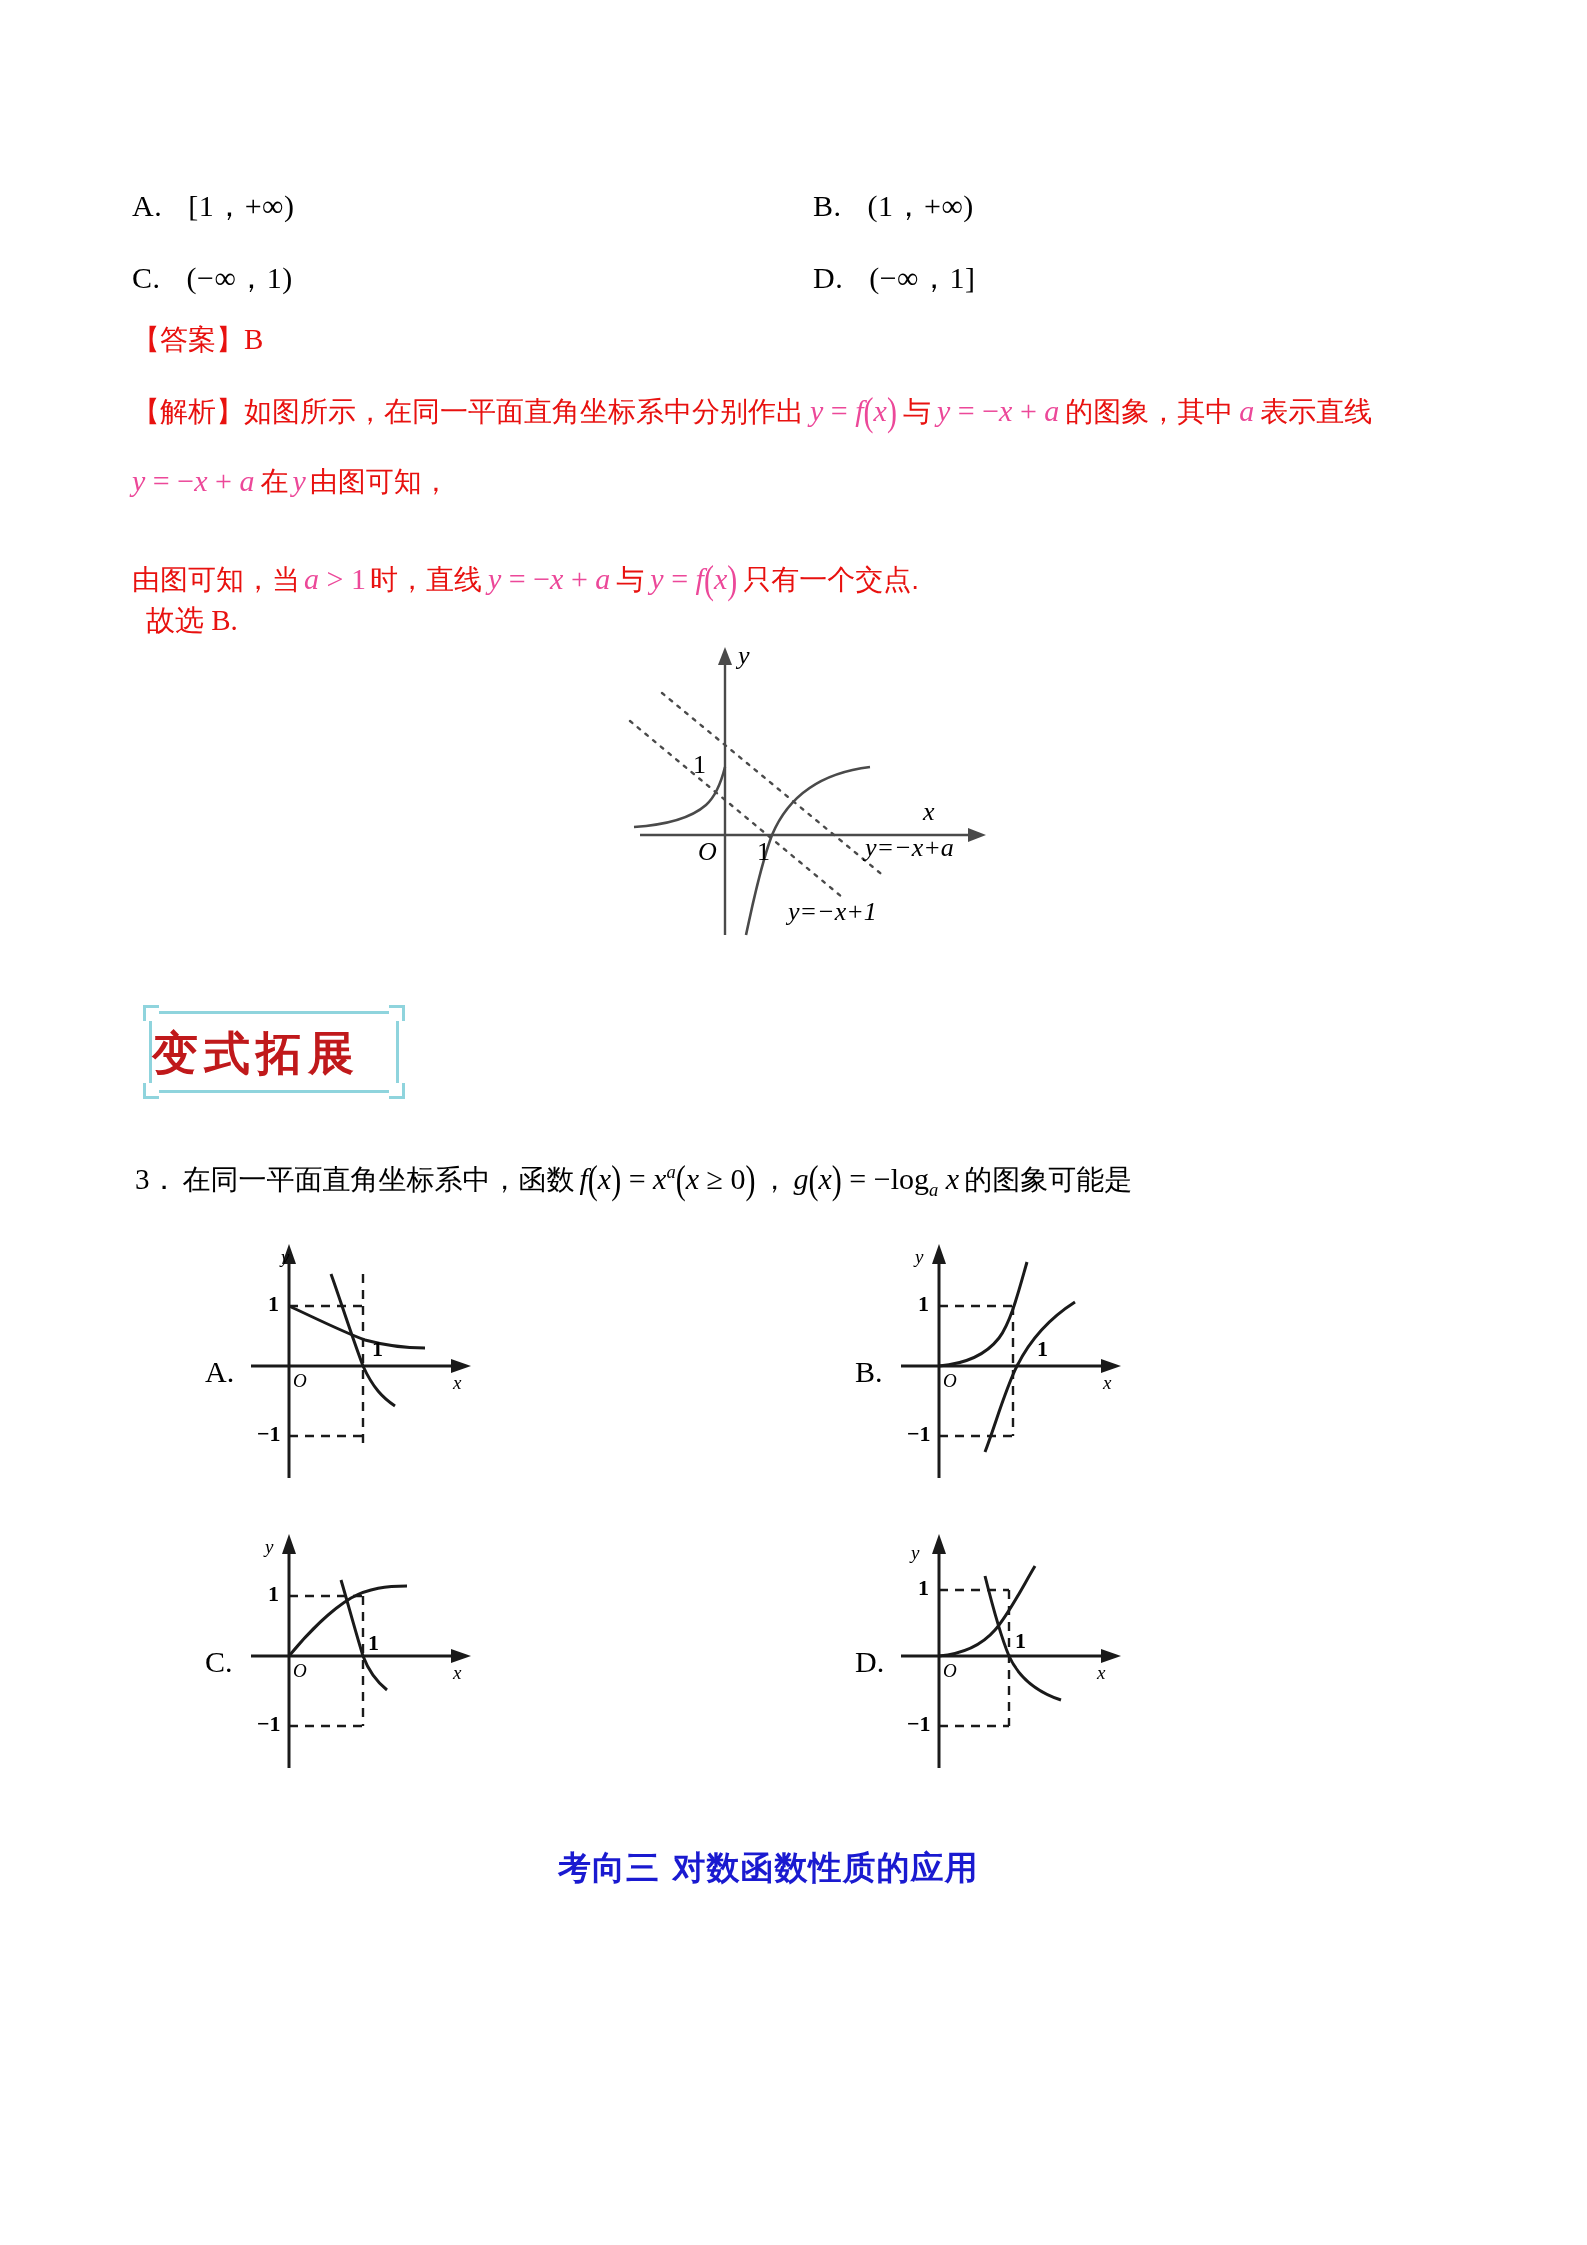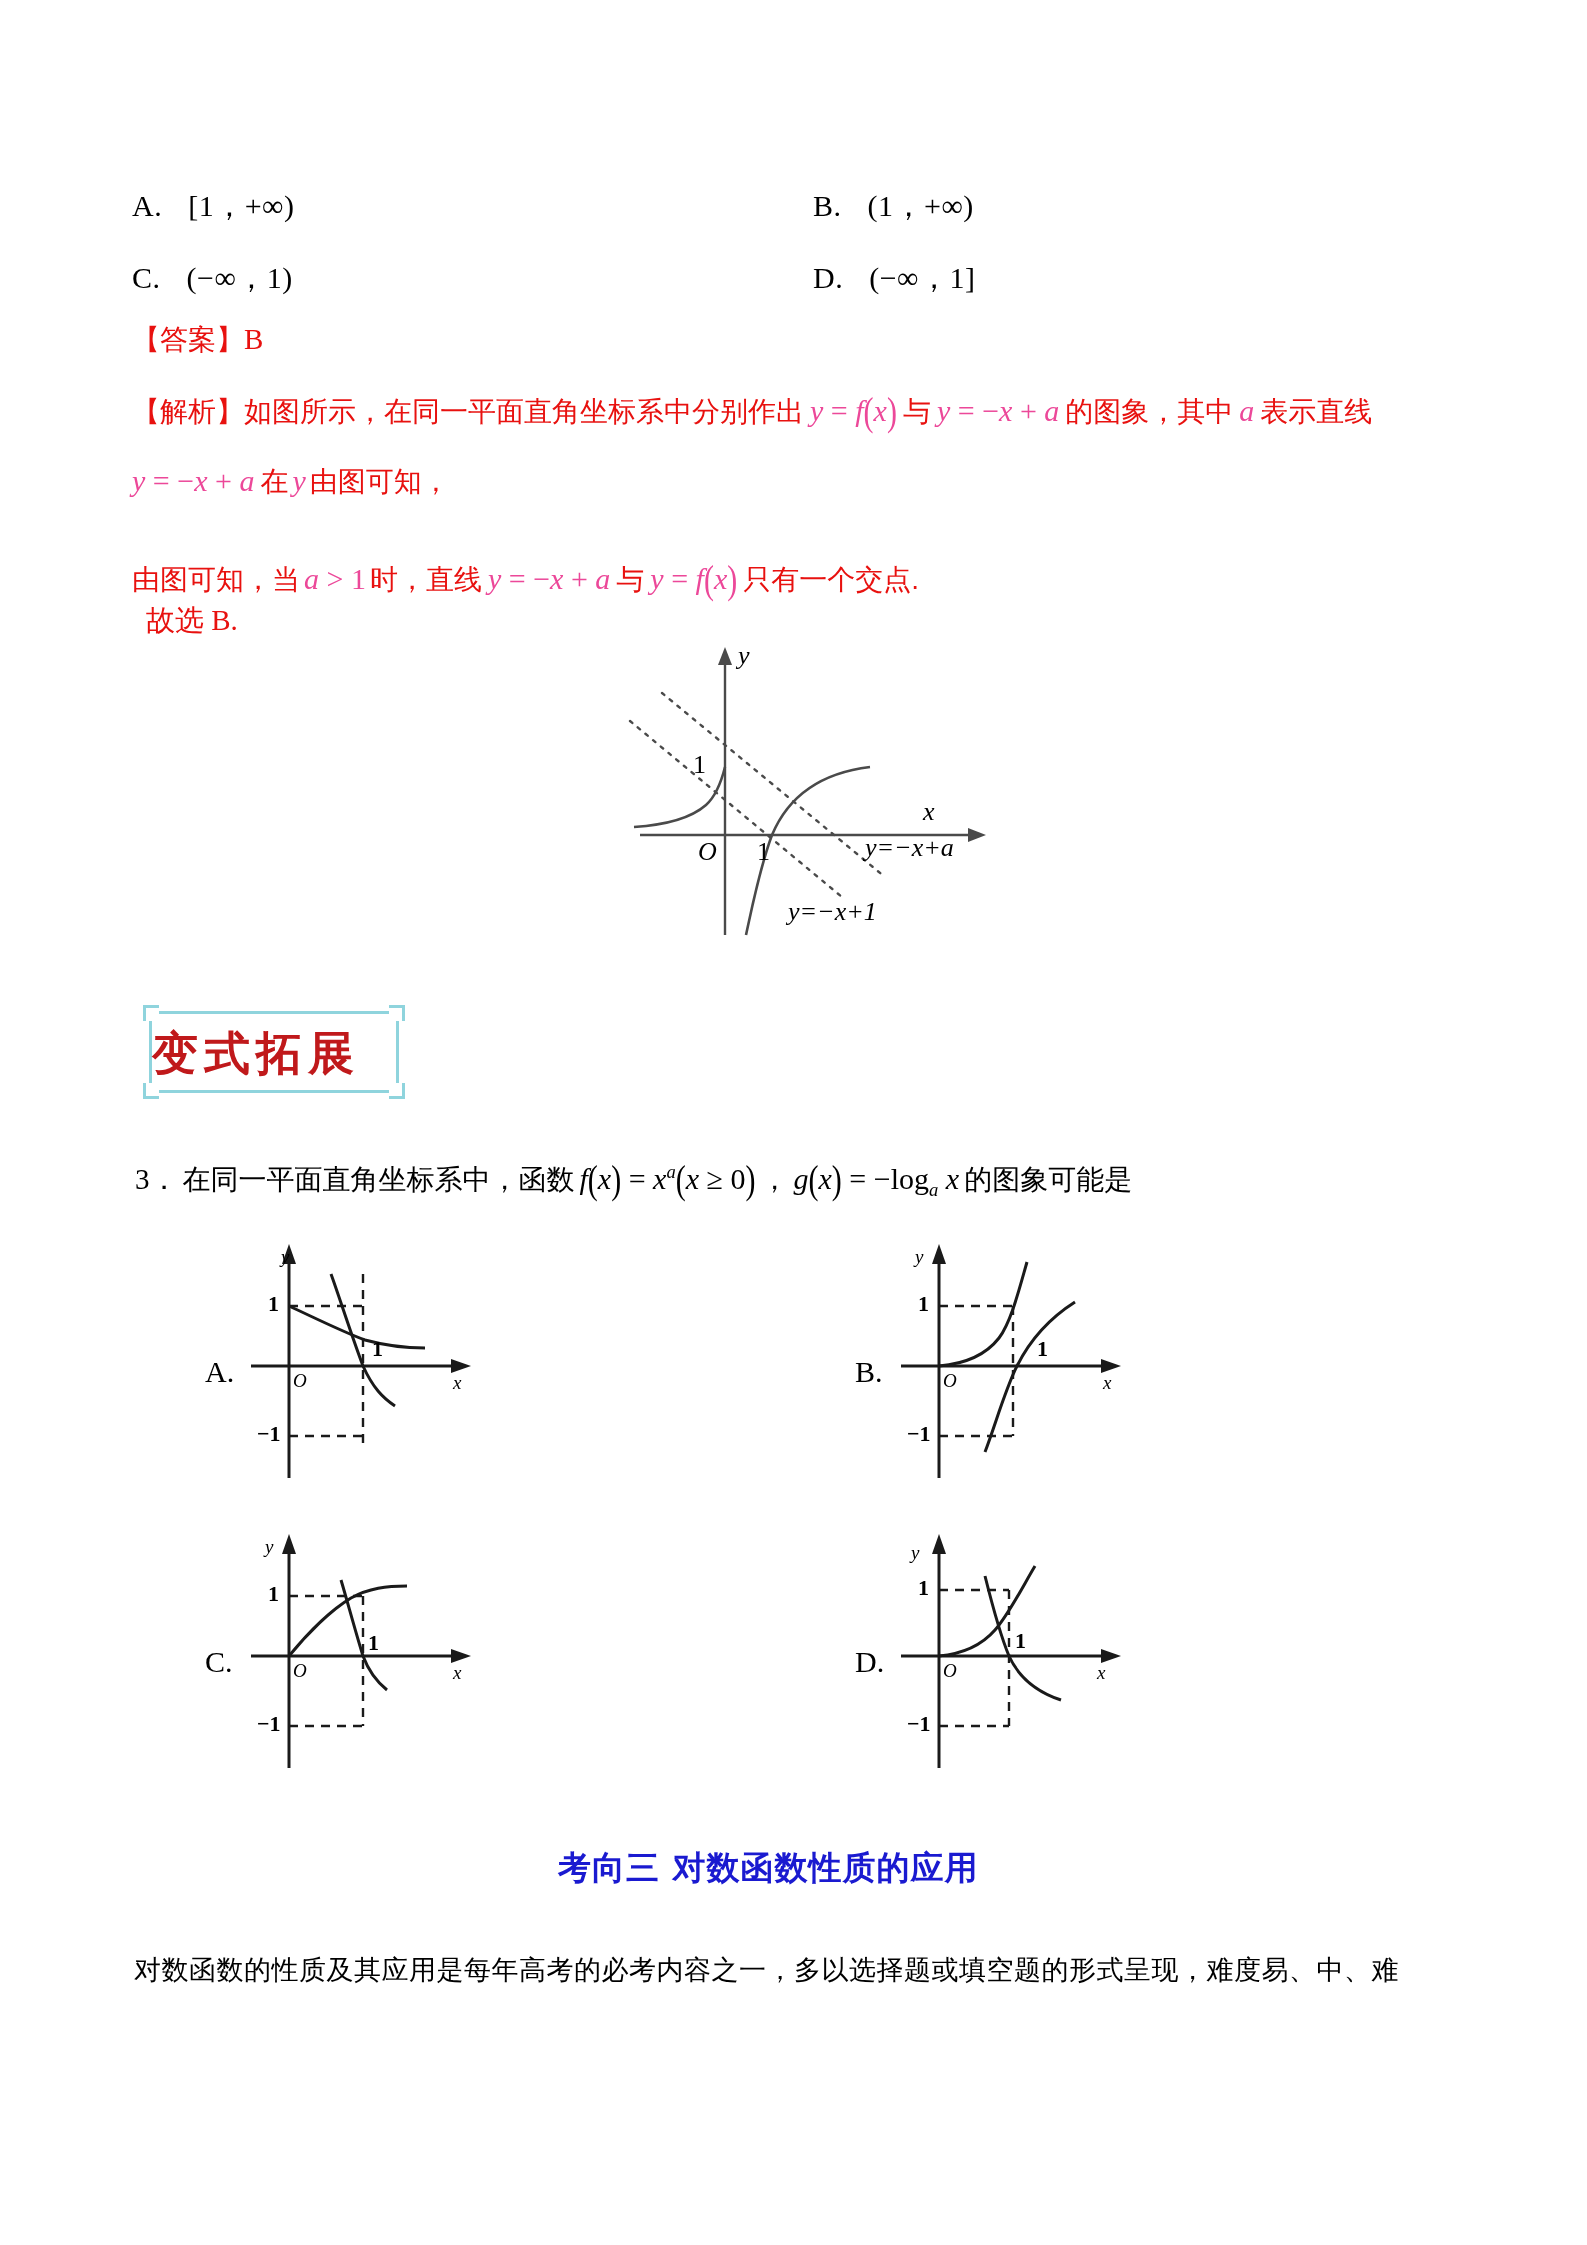--- a/index.html
+++ b/index.html
@@ -278,15 +278,14 @@
     <span class="abs math" style="left:26px; top:12px; font-size:19px;">y</span>
     <span class="abs math" style="left:212px; top:132px; font-size:19px;">x</span>
     <span class="abs math" style="left:58px; top:130px; font-size:19px;">O</span>
     <span class="abs serif" style="left:33px; top:45px; font-size:22px; font-weight:bold;">1</span>
     <span class="abs serif" style="left:22px; top:181px; font-size:22px; font-weight:bold;">−1</span>
     <span class="abs serif" style="left:130px; top:98px; font-size:22px; font-weight:bold;">1</span>
   </div>
 
   <div class="sec-head" style="left:558px; top:1846px;">考向三  对数函数性质的应用</div>
 
-  <div class="para" style="left:134px; top:1952px;">对数函数的性质及其应用是每年高考的必考内容之一，多以选择题或填空题的形式呈现，难度易、中、难</div>
 
 </div>
 
 </body></html>

